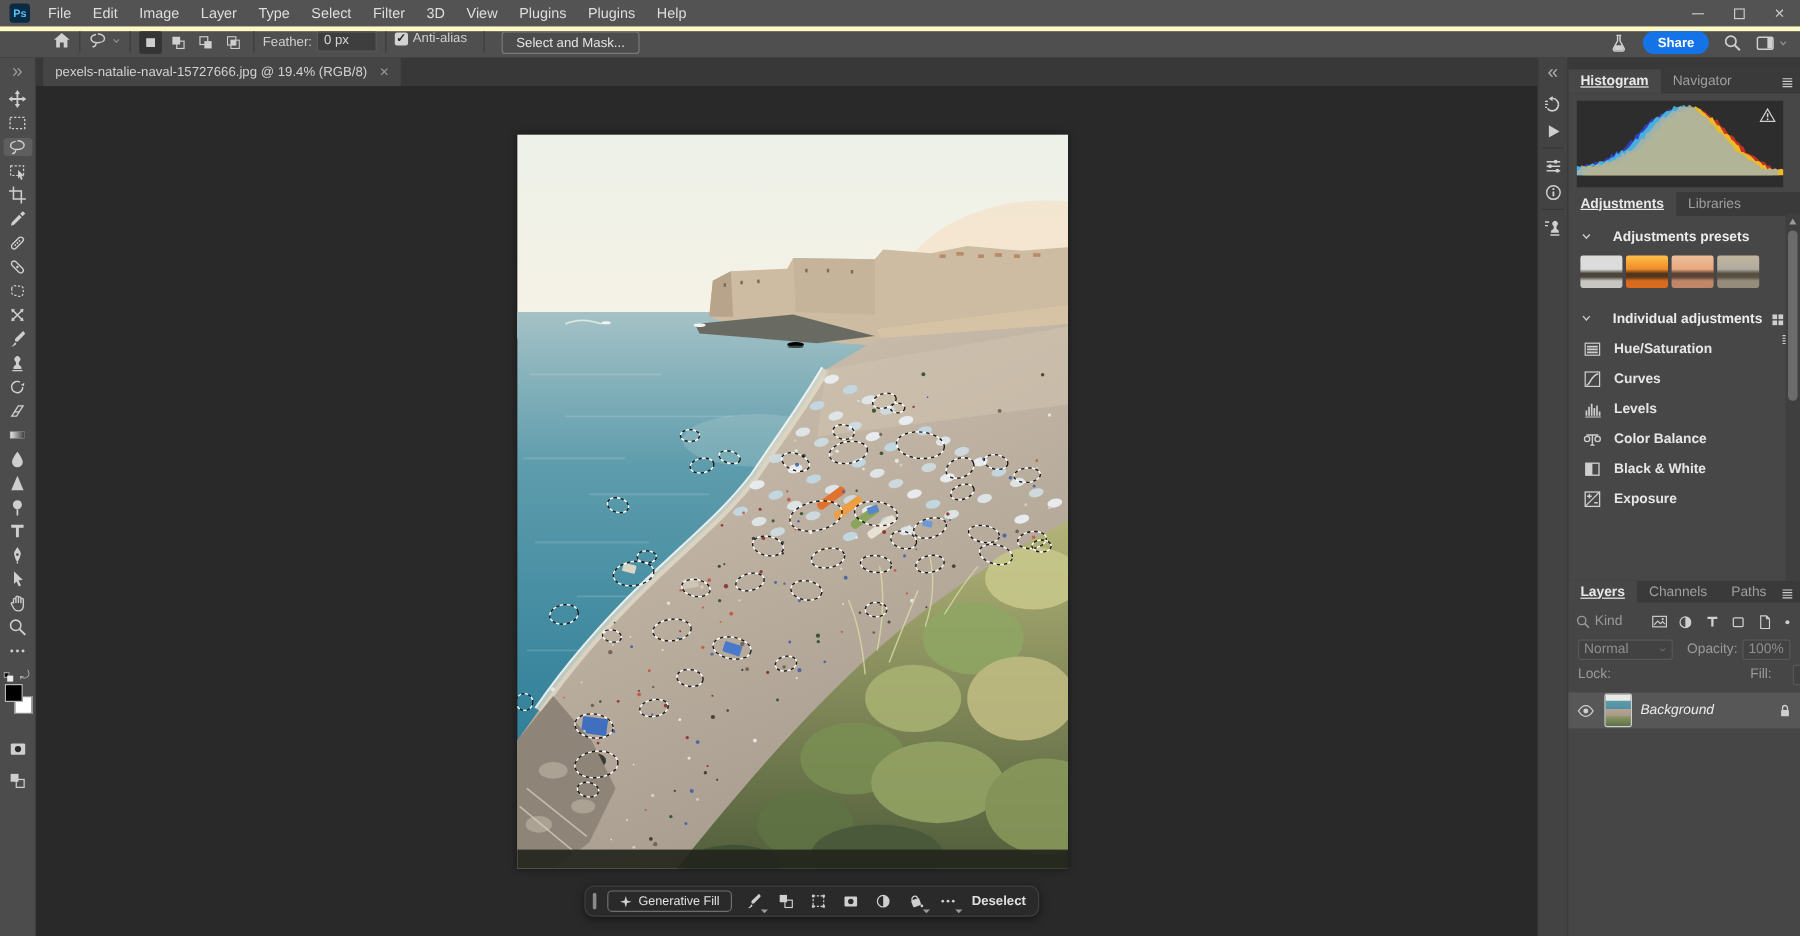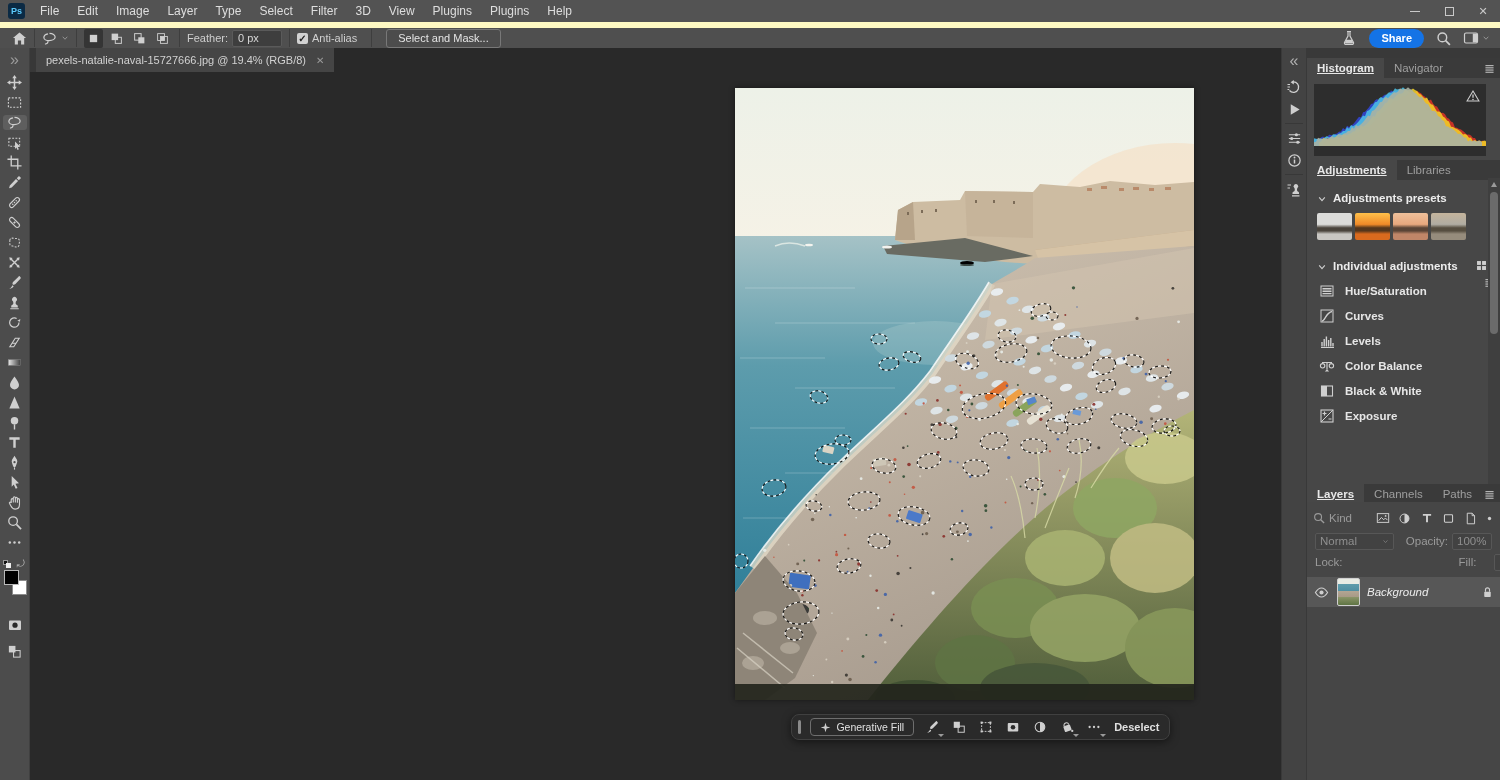--- a/index.html
+++ b/index.html
@@ -13,22 +13,22 @@
     color:#dedede; font-size:12px; position:relative; }
   #ps-logo { width:17px; height:16px; border-radius:3px; margin:0 6px 0 8px;
     font-size:9px; font-weight:bold; display:flex; align-items:center; justify-content:center; }
   .menu-item { padding:3px 9px; cursor:default; }
   #win-controls { position:absolute; right:0; top:0; height:22px; display:flex; }
   .winbtn { width:34px; height:22px; display:flex; align-items:center; justify-content:center; color:#c9c9c9; font-size:11px; }
   .win-min { width:10px; height:1px; background:#c9c9c9; display:inline-block; }
   .win-max { width:9px; height:9px; border:1px solid #c9c9c9; display:inline-block; }
 
   
-  #optionsbar { height:26px; background:#4f4f4f; border-top:6px solid #fef9c3;
-    display:flex; align-items:center; color:#cfcfcf; font-size:11px; position:relative; }
+  #optionsbar { height:26px; background:#4f4f4f; border-top:4px solid #fef9c3;
+    display:flex; align-items:flex-start; color:#cfcfcf; font-size:11px; position:relative;padding-left:32px; }
   .opt-sep { width:1px; height:18px; background:#3e3e3e; margin:0 7px; }
   .opt-group { display:flex; align-items:center; gap:4px; }
   .modebtn { width:19px; height:19px; display:flex; align-items:center; justify-content:center; border-radius:2px; }
   .modebtn.pressed { background:#353535; }
   #feather-field { width:50px; height:17px; background:#3e3e3e; border:1px solid #5a5a5a;
     border-radius:2px; color:#d6d6d6; font-size:11px; padding:0 5px; line-height:15px; }
   .checkbox { width:11px; height:11px; background:#d2d2d2; border-radius:2px; color:#222;
     font-size:10px; line-height:11px; text-align:center; font-weight:bold; }
   #select-mask-btn { height:19px; padding:0 11px; border:1px solid #787878; border-radius:3px;
     background:#4c4c4c; color:#e4e4e4; display:flex; align-items:center; font-size:11px; }
@@ -49,21 +49,21 @@
   #swatch-zone { position:relative; width:30px; height:46px; margin-top:10px; }
   #fg-swatch { position:absolute; left:4px; top:10px; width:15px; height:15px; background:#000; border:1px solid #b9b9b9; }
   #bg-swatch { position:absolute; left:12px; top:20px; width:15px; height:15px; background:#fff; border:1px solid #8a8a8a; }
   #mini-default { position:absolute; left:3px; top:0; width:9px; height:9px; }
   #mini-default .b1 { position:absolute; left:0; top:0; width:5px; height:5px; background:#111; border:1px solid #999; }
   #mini-default .b2 { position:absolute; left:3px; top:3px; width:5px; height:5px; background:#eee; }
   #swap-arrow { position:absolute; left:17px; top:-2px; color:#bdbdbd; font-size:10px; }
   .tb-bottom { margin-top:9px; }
 
   
-  #center { flex:1; display:flex; flex-direction:row; min-width:0; }
+  #center { flex:1; display:flex; flex-direction:column; min-width:0; }
   #tabstrip { height:24px; background:#383838; display:flex; align-items:flex-end; }
   #doc-tab { height:24px; background:#454545; color:#d2d2d2; font-size:11px; padding:0 10px;
     display:flex; align-items:center; gap:10px; margin-left:6px; }
   #tab-close { color:#9a9a9a; font-size:10px; }
   #pasteboard { flex:1; position:relative; background:#292929; }
   #canvas-wrap { position:absolute; left:401px; top:40px; width:459px; height:612px;
     box-shadow:0 0 6px rgba(0,0,0,.45); }
   #canvas-wrap svg { display:block; }
 
   
@@ -91,21 +91,21 @@
     display:flex; align-items:flex-end; color:#9f9f9f; }
   .ptab { padding:3px 10px 4px; height:20px; display:flex; align-items:center; }
   .ptab.active { background:#474747; color:#e8e8e8; font-weight:bold;text-decoration:underline; }
   .phamburger { position:absolute; right:4px; top:4px; }
   .gap-strip { position:absolute; left:0; top:0; width:193px; height:10px; background:#393939; }
 
   #hist-well { position:absolute; left:7px; top:36px; width:172px; height:72px; background:#2d2d2d; }
   #hist-warning { position:absolute; right:6px; top:5px; }
 
   #adj-content { position:absolute; left:0; top:130px; width:193px; height:306px; overflow:hidden; }
-  .sec-header { display:flex; align-items:flex-end; gap:6px; color:#ececec; font-weight:bold; padding:0 0 0 10px; }
+  .sec-header { display:flex; align-items:flex-start; gap:17px; color:#ececec; font-weight:bold; padding:0 0 0 10px; }
   .thumb { width:35px; height:27px; border-radius:2px; }
   .thumb-row { display:flex; gap:3px; padding-left:10px; }
   #more-tile { width:35px; height:36px; background:#505050; border-radius:2px; color:#f0f0f0;
     font-size:10px; font-weight:bold; display:flex; align-items:center; justify-content:center; }
   .adj-item { display:flex; align-items:center; gap:10px; height:25px; padding-left:12px;
     color:#e6e6e6; font-weight:bold; }
   #adj-scrollbar { position:absolute; right:0; top:130px; width:12px; height:306px; background:#3f3f3f; }
   #adj-scroll-thumb { position:absolute; left:2px; top:14px; width:8px; height:142px; background:#6b6b6b; border-radius:4px; }
   #adj-scroll-up { position:absolute; left:3px; top:4px; width:0; height:0;
     border-left:3px solid transparent; border-right:3px solid transparent; border-bottom:5px solid #9a9a9a; }

